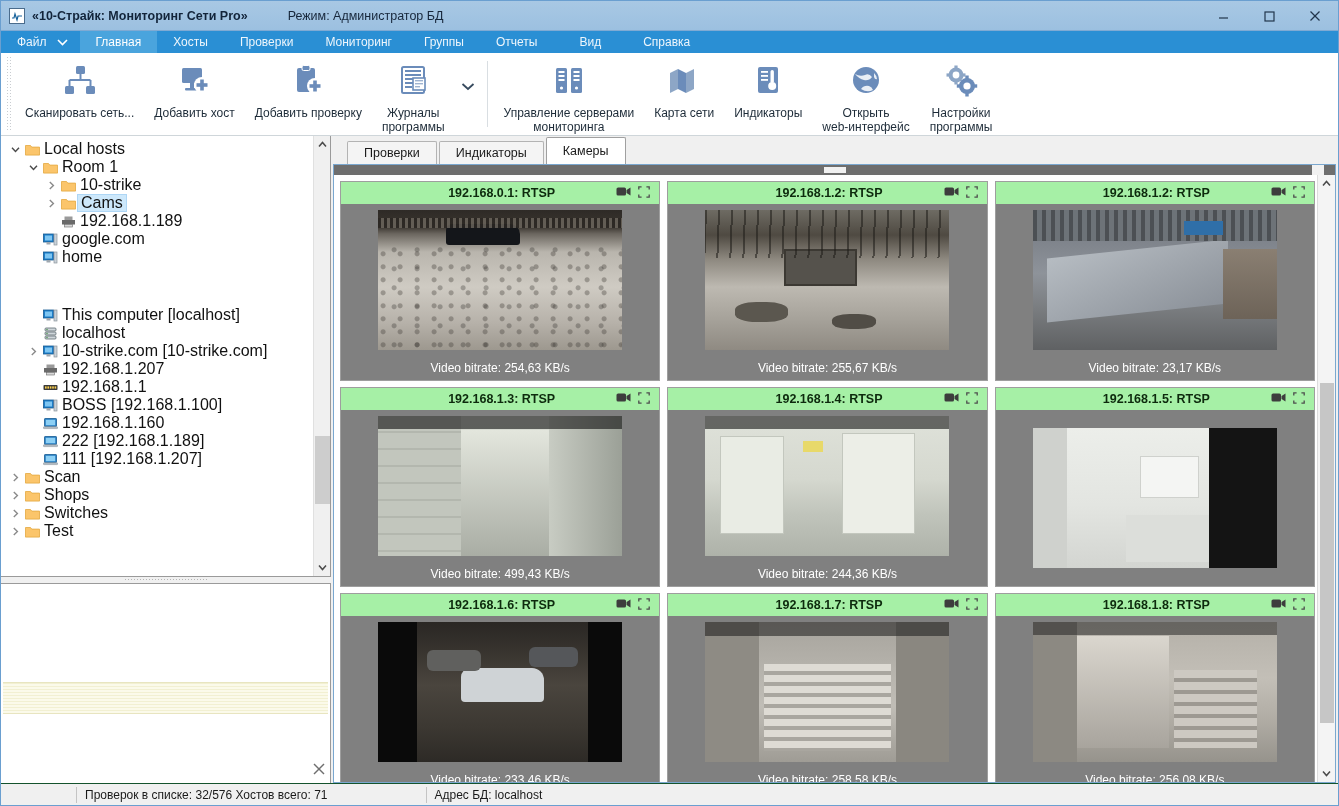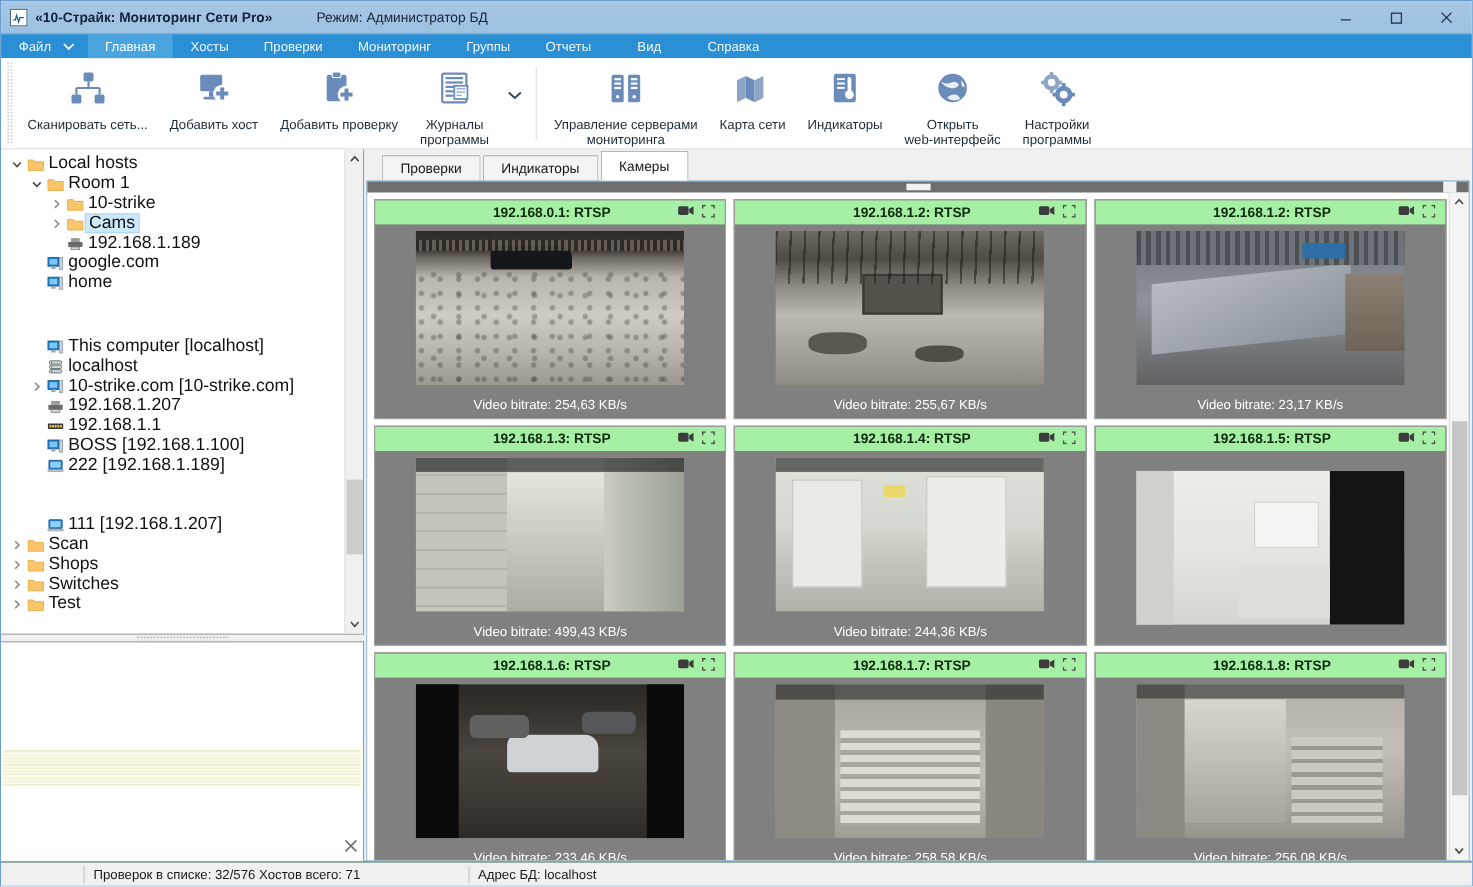--- a/index.html
+++ b/index.html
@@ -611,23 +611,34 @@
             </div>
             <div class="tnode" style="padding-left: 20px;">
               <span class="twist"></span>
               <span class="ticon">
                 <svg width="15" height="13" viewBox="0 0 15 13">
                   <rect x="1.5" y="1.5" width="12" height="8" rx="0.6" fill="#2a7fc4" stroke="#155a92" stroke-width="0.8"></rect>
                   <rect x="2.8" y="2.8" width="9.4" height="5.4" fill="#8dd0f5"></rect>
                   <rect x="0.3" y="9.8" width="14.4" height="1.8" rx="0.8" fill="#b9c2c9" stroke="#8d959c" stroke-width="0.6"></rect>
                 </svg>
               </span>
+              <span class="tlabel">192.168.1.160</span>
+            </div>
+            <div class="tnode" style="padding-left: 20px;">
+              <span class="twist"></span>
+              <span class="ticon">
+                <svg width="15" height="13" viewBox="0 0 15 13">
+                  <rect x="1.5" y="1.5" width="12" height="8" rx="0.6" fill="#2a7fc4" stroke="#155a92" stroke-width="0.8"></rect>
+                  <rect x="2.8" y="2.8" width="9.4" height="5.4" fill="#8dd0f5"></rect>
+                  <rect x="0.3" y="9.8" width="14.4" height="1.8" rx="0.8" fill="#b9c2c9" stroke="#8d959c" stroke-width="0.6"></rect>
+                </svg>
+              </span>
               <span class="tlabel">222 [192.168.1.189]</span>
             </div>
-            <div class="tnode" style="padding-left: 20px; margin-top: 36px;">
+            <div class="tnode" style="padding-left: 20px;">
               <span class="twist"></span>
               <span class="ticon">
                 <svg width="15" height="13" viewBox="0 0 15 13">
                   <rect x="1.5" y="1.5" width="12" height="8" rx="0.6" fill="#2a7fc4" stroke="#155a92" stroke-width="0.8"></rect>
                   <rect x="2.8" y="2.8" width="9.4" height="5.4" fill="#8dd0f5"></rect>
                   <rect x="0.3" y="9.8" width="14.4" height="1.8" rx="0.8" fill="#b9c2c9" stroke="#8d959c" stroke-width="0.6"></rect>
                 </svg>
               </span>
               <span class="tlabel">111 [192.168.1.207]</span>
             </div>

